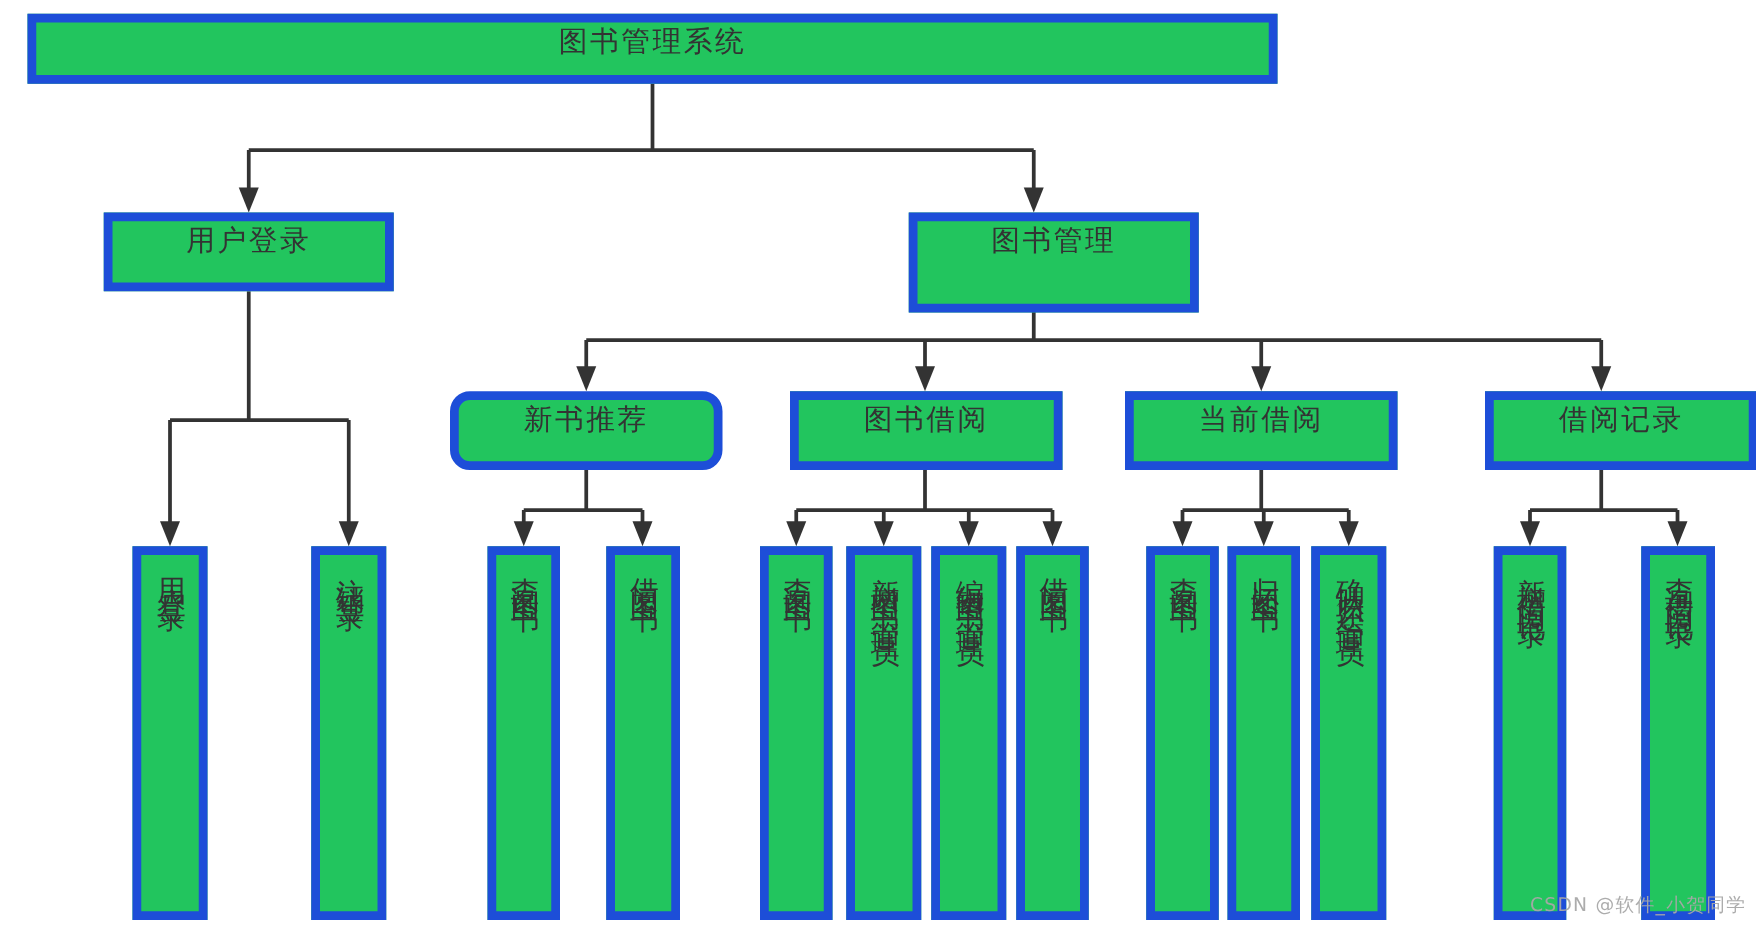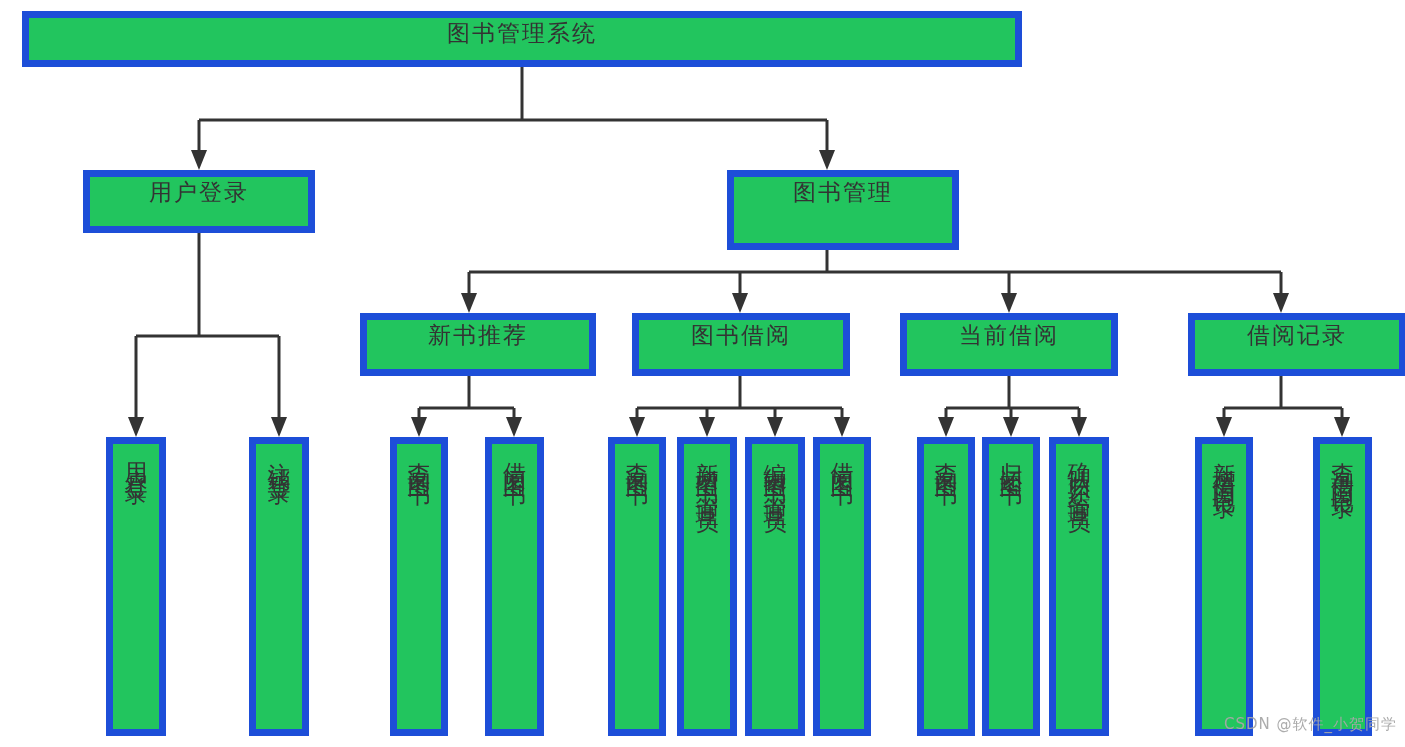--- a/index.html
+++ b/index.html
@@ -134,21 +134,21 @@
     <span class="lbl">图书管理系统</span>
   </div>
 
   <div class="node" style="left:83px; top:170px; width:232px; height:63px;">
     <span class="lbl">用户登录</span>
   </div>
   <div class="node" style="left:711px; top:170px; width:232px; height:80px;margin-left:16px;">
     <span class="lbl">图书管理</span>
   </div>
 
-  <div class="node" style="left:360px; top:313px; width:236px; height:63px;">
+  <div class="node" style="left:360px; top:313px; width:218px; height:63px;border-radius:16px;">
     <span class="lbl">新书推荐</span>
   </div>
   <div class="node" style="left:900px; top:313px; width:218px; height:63px;">
     <span class="lbl">当前借阅</span>
   </div>
   <div class="node" style="left:632px; top:313px; width:218px; height:63px;">
     <span class="lbl">图书借阅</span>
   </div>
   <div class="node" style="left:1172px; top:313px; width:218px; height:63px;margin-left:16px;">
     <span class="lbl">借阅记录</span>

